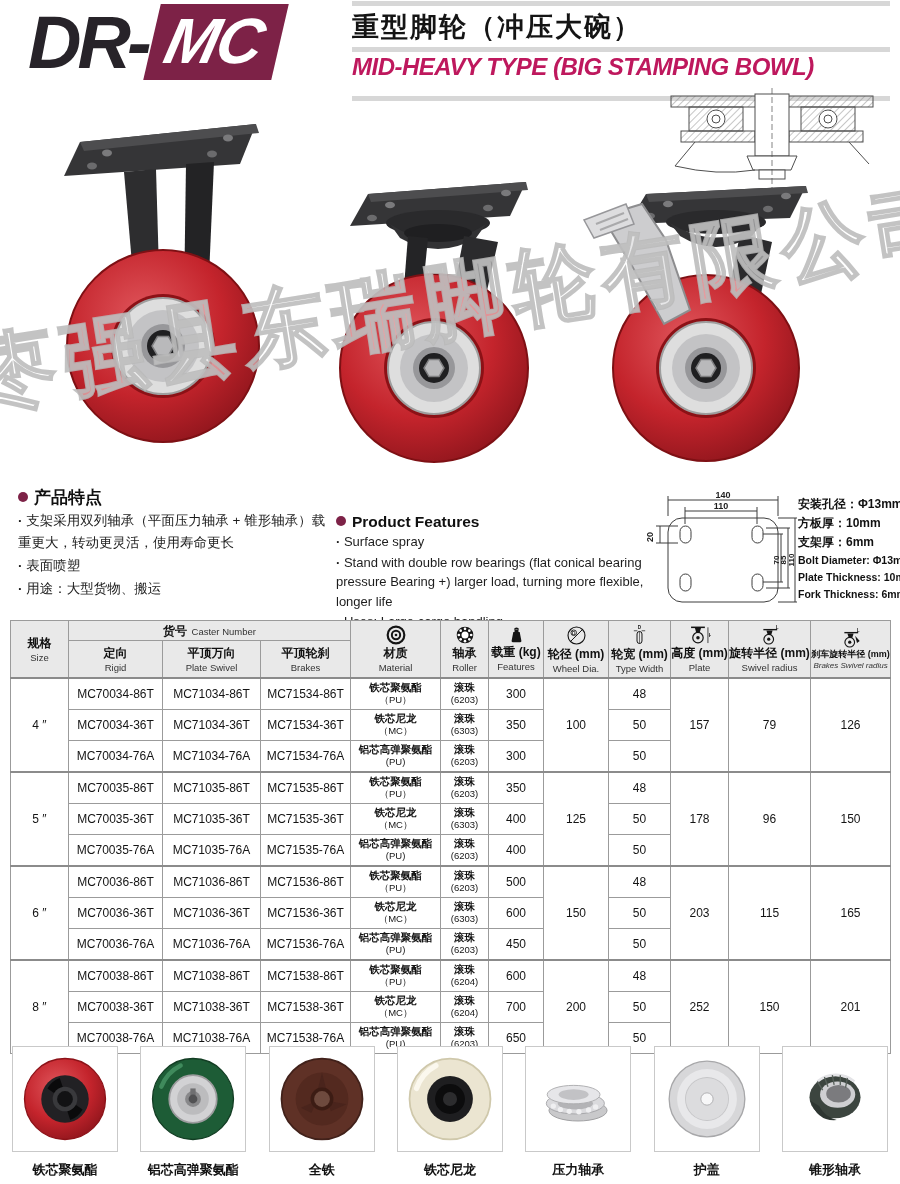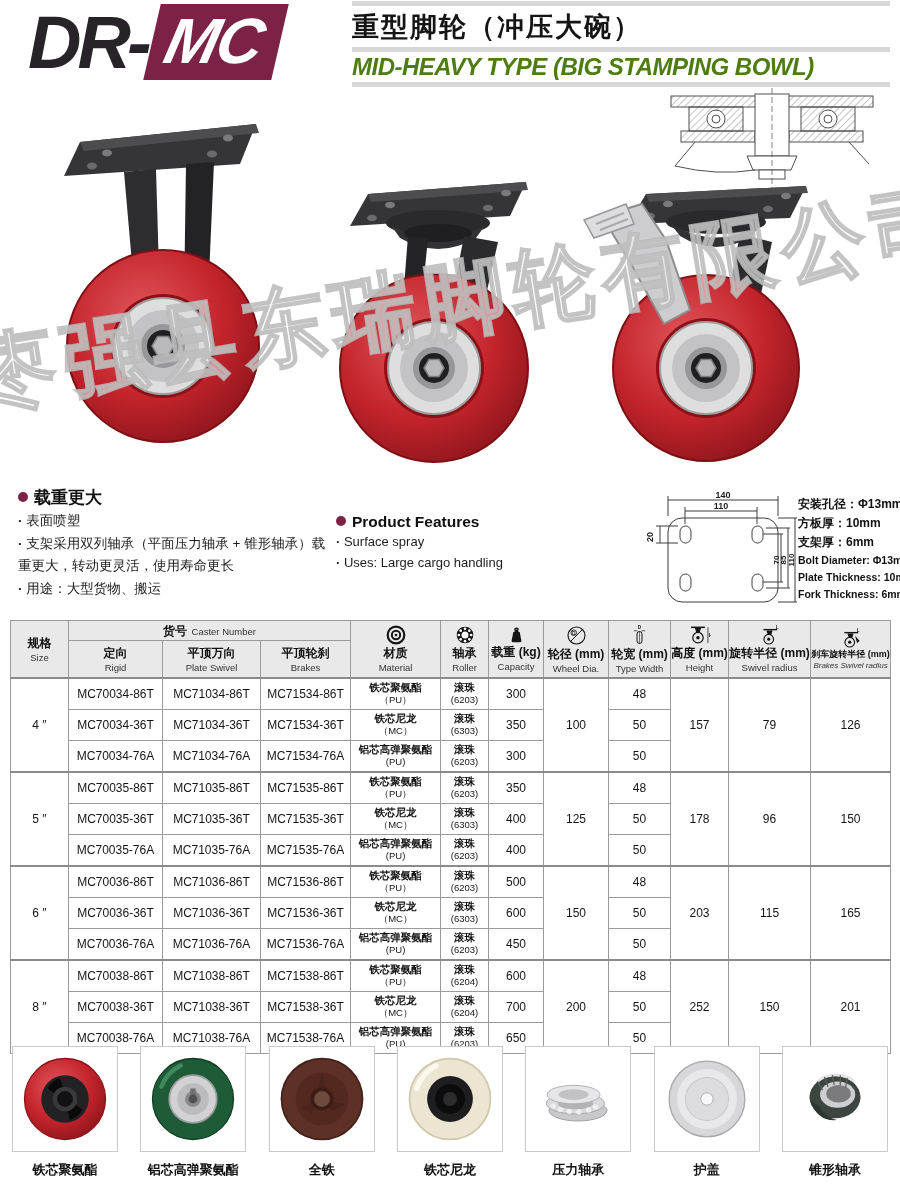--- a/index.html
+++ b/index.html
@@ -9,21 +9,21 @@
   
   .brand{position:absolute;left:28px;top:4px;height:80px;white-space:nowrap;}
   .brand-dr{display:inline-block;font-style:italic;font-weight:bold;font-size:74px;line-height:78px;
             letter-spacing:-4px;color:#272329;}
   .brand-mc{display:inline-block;vertical-align:top;margin-left:4px;transform:skewX(-13deg);
             background:#7d2247;height:76px;line-height:74px;padding:0 18px 0 14px;}
   .brand-mc span{display:inline-block;color:#fff;font-style:italic;font-weight:bold;font-size:64px;letter-spacing:-2px;}
   .titles{position:absolute;left:352px;top:1px;width:538px;}
   .tbar{height:5px;background:#d7d7d7;}
   .t-zh{font-size:27px;font-weight:bold;color:#141414;padding:3px 0 2px;letter-spacing:2px;}
-  .t-en{font-size:24px;font-weight:bold;font-style:italic;color:#4d7c0f;padding:1px 0 1px;letter-spacing:-0.5px;}
+  .t-en{font-size:24px;font-weight:bold;font-style:italic;color:#be185d;padding:1px 0 15px;letter-spacing:-0.5px;}
 
   
   .photos{position:absolute;left:0;top:86px;width:900px;height:392px;overflow:hidden;}
   .cast{position:absolute;}
   .c1{left:60px;top:28px;}
   .c2{left:316px;top:90px;}
   .c3{left:566px;top:92px;}
   .xsec{position:absolute;left:655px;top:0;}
   .wm{position:absolute;left:-34px;top:150px;width:1080px;transform:rotate(-9deg);
       font-size:84px;font-weight:bold;letter-spacing:7px;white-space:nowrap;z-index:6;
@@ -182,28 +182,29 @@
       <path d="M36,38 L76,26 L100,62 L124,132 L98,146 L66,88 Z" fill="#cdcdcf" stroke="#8d8d8f" stroke-width="2"></path>
       <path d="M18,42 L60,26 L68,46 L28,60 Z" fill="#dddddf" stroke="#97979a" stroke-width="1.5"></path>
       <line x1="30" y1="46" x2="58" y2="35" stroke="#a9a9ab" stroke-width="2"></line>
       <line x1="34" y1="52" x2="62" y2="41" stroke="#a9a9ab" stroke-width="2"></line>
     </svg>
 
     <div class="wm">枣强县东瑞脚轮有限公司</div>
   </div>
 
   <div class="feat feat-zh">
-    <div class="fh">载重更大</div>
+    <div class="fh">产品特点</div>
+    <div class="fi">支架采用双列轴承（平面压力轴承 + 锥形轴承）载重更大，转动更灵活，使用寿命更长</div>
     <div class="fi">表面喷塑</div>
-    <div class="fi">支架采用双列轴承（平面压力轴承 + 锥形轴承）载重更大，转动更灵活，使用寿命更长</div>
     <div class="fi">用途：大型货物、搬运</div>
   </div>
   <div class="feat feat-en">
     <div class="fh">Product Features</div>
     <div class="fi">Surface spray</div>
+    <div class="fi">Stand with double row bearings (flat conical bearing pressure Bearing +) larger load, turning more flexible, longer life</div>
     <div class="fi">Uses: Large cargo handling</div>
   </div>
 
   <svg class="pdraw" width="152" height="124" viewBox="0 0 152 124">
     <g stroke="#3d3d3d" stroke-width="1" fill="none">
       <rect x="22" y="28" width="110" height="84" rx="14"></rect>
       <rect x="34" y="36" width="11" height="17" rx="5.5"></rect>
       <rect x="106" y="36" width="11" height="17" rx="5.5"></rect>
       <rect x="34" y="84" width="11" height="17" rx="5.5"></rect>
       <rect x="106" y="84" width="11" height="17" rx="5.5"></rect>
@@ -297,21 +298,21 @@
           <div class="hzh">轴承</div>
           <div class="hen">Roller</div>
         </th>
         <th rowspan="2">
           <span class="icn"><svg width="17" height="17" viewBox="0 0 24 24">
                 <path d="M9.2,3.5 h5.6 v3.4 h-5.6 z" fill="#151515"></path>
                 <path d="M7.5,6.9 h9 l2.4,12.6 a1.6,1.6 0 0 1 -1.6,1.9 h-10.6 a1.6,1.6 0 0 1 -1.6,-1.9 z" fill="#151515"></path>
                 <path d="M9.2,3.5 a3,2.6 0 0 1 5.6,0" fill="none" stroke="#151515" stroke-width="2"></path>
               </svg></span>
           <div class="hzh">载重 (kg)</div>
-          <div class="hen">Capacity</div>
+          <div class="hen">Features</div>
         </th>
         <th rowspan="2">
           <span class="icn"><svg width="21" height="21" viewBox="0 0 26 26">
                 <circle cx="13" cy="13" r="10.5" fill="none" stroke="#151515" stroke-width="1.4"></circle>
                 <line x1="5.5" y1="20.5" x2="20.5" y2="5.5" stroke="#151515" stroke-width="1.2"></line>
                 <circle cx="9.6" cy="9.6" r="3.4" fill="#fff" stroke="#151515" stroke-width="1.1"></circle>
                 <text x="9.6" y="11.8" font-size="6" font-weight="bold" fill="#151515" text-anchor="middle" font-family="Liberation Sans,sans-serif">D</text>
               </svg></span>
           <div class="hzh">轮径 (mm)</div>
           <div class="hen">Wheel Dia.</div>
@@ -330,21 +331,21 @@
         <th rowspan="2">
           <span class="icn"><svg width="23" height="20" viewBox="0 0 30 26">
                 <line x1="4" y1="3" x2="22" y2="3" stroke="#151515" stroke-width="2"></line>
                 <path d="M9,4 L17,4 L15.2,10 L10.8,10 Z" fill="#151515"></path>
                 <circle cx="13" cy="16.5" r="6.8" fill="none" stroke="#151515" stroke-width="1.6"></circle>
                 <circle cx="13" cy="16.5" r="2.3" fill="#151515"></circle>
                 <line x1="26" y1="3" x2="26" y2="23.5" stroke="#151515" stroke-width="1"></line>
                 <text x="27" y="16" font-size="6.5" fill="#151515" font-family="Liberation Sans,sans-serif">H</text>
               </svg></span>
           <div class="hzh">高度 (mm)</div>
-          <div class="hen">Height</div>
+          <div class="hen">Plate</div>
         </th>
         <th rowspan="2">
           <span class="icn"><svg width="23" height="20" viewBox="0 0 30 26">
                 <text x="23" y="5.5" font-size="6" fill="#151515" font-family="Liberation Sans,sans-serif">L</text>
                 <line x1="7" y1="6" x2="25" y2="6" stroke="#151515" stroke-width="1.8"></line>
                 <path d="M11,7 L19,7 L17.2,13 L12.8,13 Z" fill="#151515"></path>
                 <circle cx="14" cy="18.5" r="6.3" fill="none" stroke="#151515" stroke-width="1.5"></circle>
                 <circle cx="14" cy="18.5" r="2.1" fill="#151515"></circle>
               </svg></span>
           <div class="hzh">旋转半径 (mm)</div>

